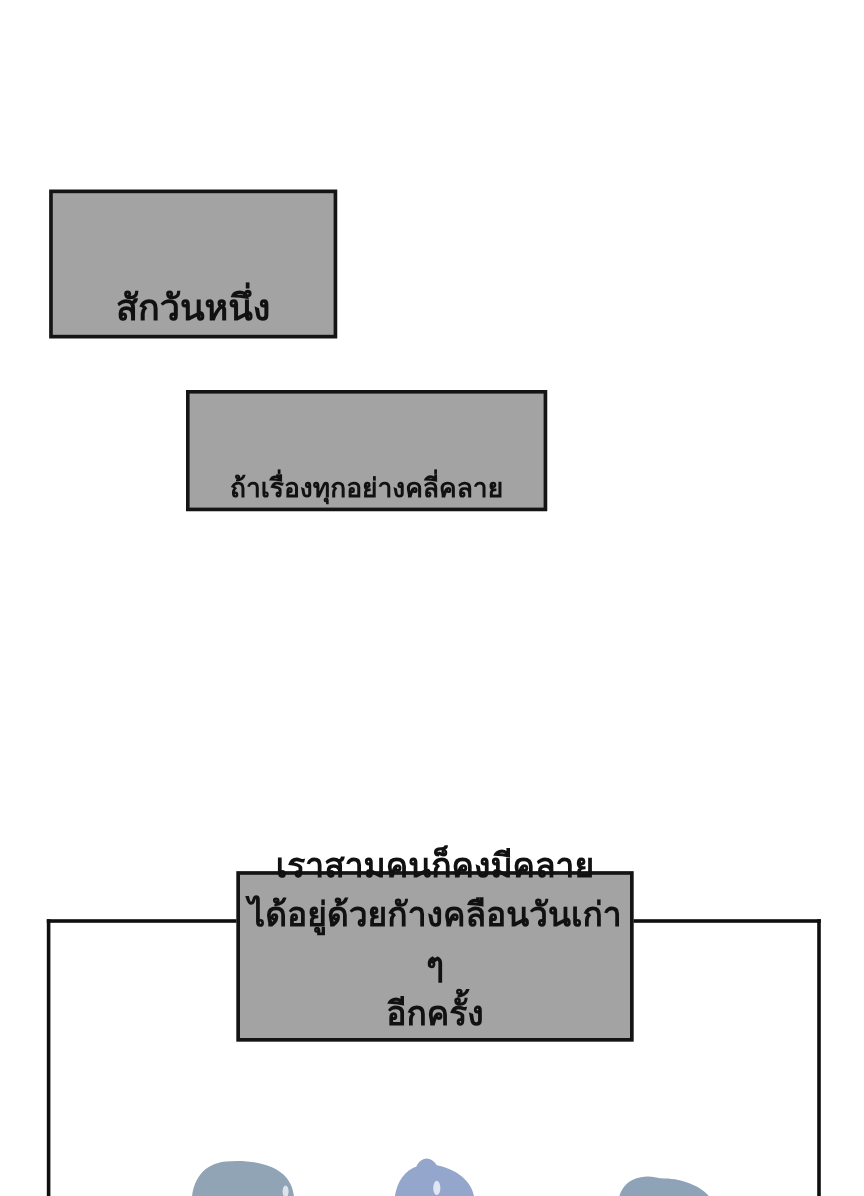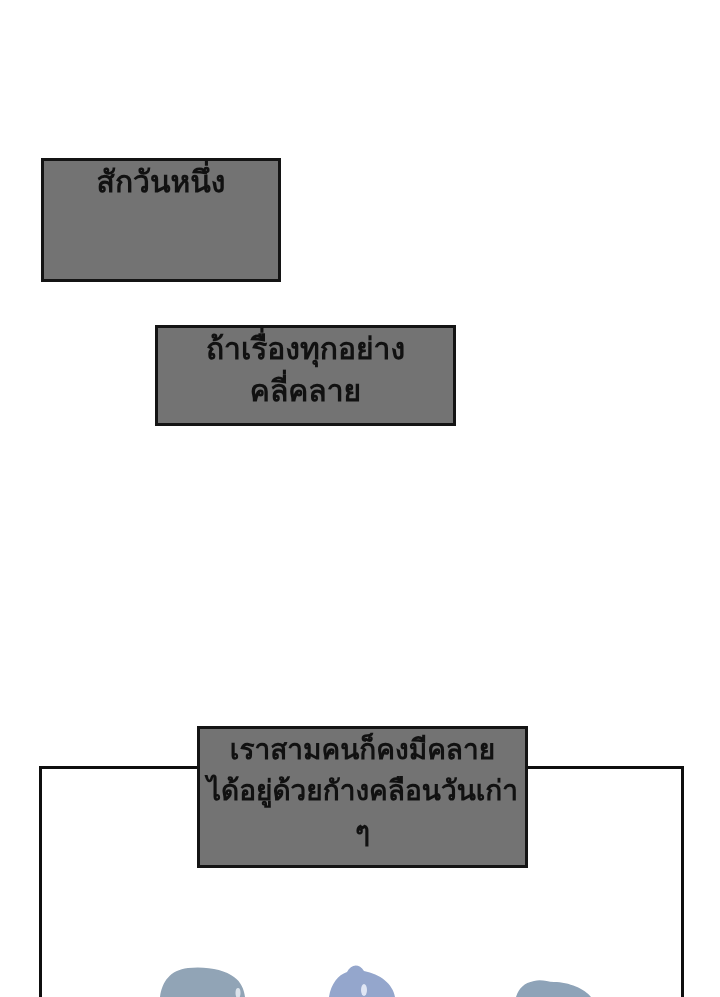--- a/index.html
+++ b/index.html
@@ -11,45 +11,45 @@
   .page {
     position: relative;
     width: 720px;
     height: 997px;
     background: #ffffff;
     overflow: hidden;
   }
   .caption {
     position: absolute;
     box-sizing: border-box;
-    background: #737373;
+    background: #a3a3a3;
     border: 3px solid #141414;
     color: #111111;
     font-weight: bold;
     display: flex;
     flex-direction: column;
     align-items: center;
-    justify-content: flex-start;
+    justify-content: flex-end;
     text-align: center;
     z-index: 2;
     line-height: 1.4;
   }
   .caption-1 {
     left: 41px;
     top: 158px;
     width: 240px;
     height: 124px;
     font-size: 30px;
   }
   .caption-2 {
     left: 155px;
     top: 325px;
     width: 301px;
     height: 101px;
-    font-size: 30px;
+    font-size: 22px;
   }
   .caption-3 {
     left: 197px;
     top: 726px;
     width: 331px;
     height: 142px;
     font-size: 28px;
     line-height: 41px;
   }
   .panel {
@@ -95,15 +95,16 @@
       <path d="M287 228 C289 215 296 206 305 203 C309 195 317 194 322 202 C338 205 351 215 353 228 Z" fill="#94a6cc"></path>
       <path d="M474 228 C477 219 482 214 492 212 C500 210 505 213 512 213 C527 213 543 220 549 228 Z" fill="#8ea3b8"></path>
       <ellipse cx="322" cy="221" rx="3" ry="6" opacity="0.9" fill="#e8edf8"></ellipse>
       <ellipse cx="196" cy="224" rx="2.5" ry="5" opacity="0.85" fill="#e9eef5"></ellipse>
     </svg>
   </div>
 
   <div class="caption caption-3">
     <span class="caption-line">เราสามคนก็คงมีคลาย</span>
     <span class="caption-line">ได้อยู่ด้วยกัางคลือนวันเก่า ๆ</span>
+    <span class="caption-line">อีกครั้ง</span>
   </div>
 
 </div>
 
 </body></html>

